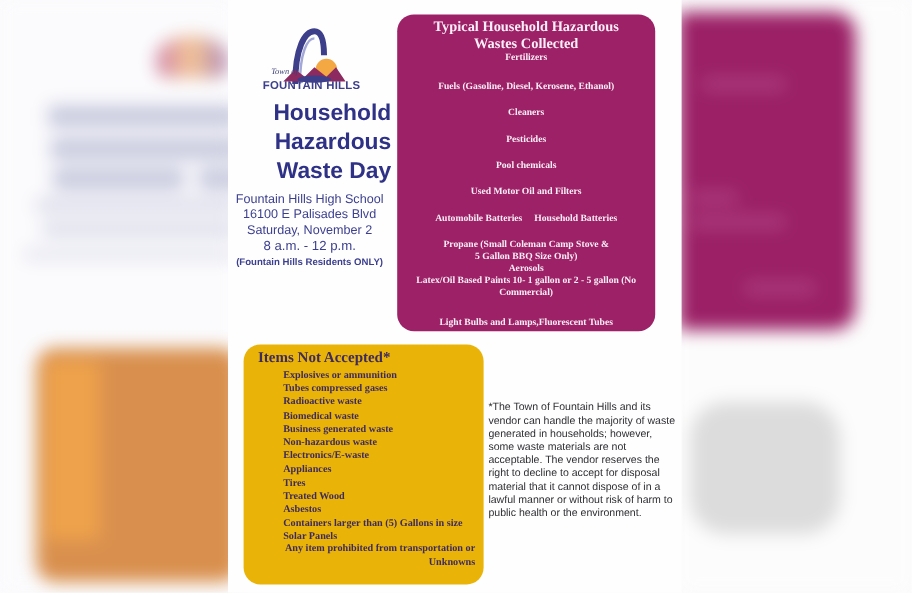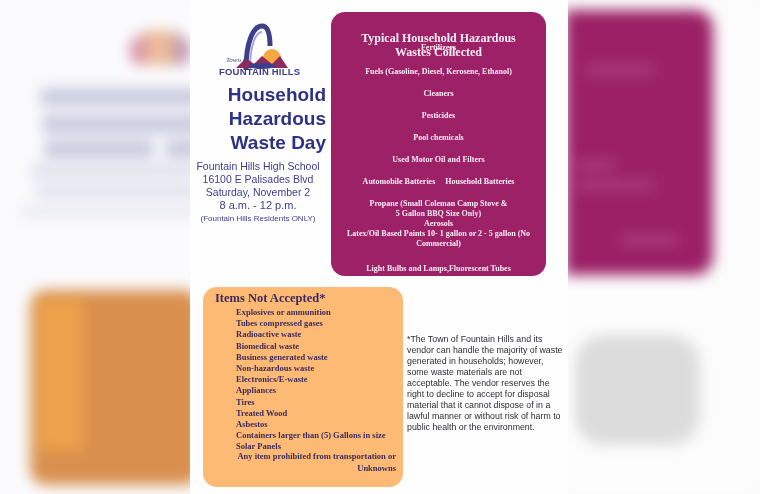--- a/index.html
+++ b/index.html
@@ -22,28 +22,28 @@
   
   .flyer { position: absolute; left: 190px; top: 0; width: 378px; height: 494px; background: #fefefe; }
 
   .logo { position: absolute; left: 26px; top: 20px; width: 84px; height: 60px; }
   .logo-town { position: absolute; left: 36px; top: 56px; font-family: "Liberation Serif", serif; font-style: italic; font-size: 7px; color: #3c3f78; }
   .logo-name { position: absolute; left: 29px; top: 66px; font-size: 9.5px; font-weight: bold; color: #3d3f8a; letter-spacing: .2px; }
 
   .title { position: absolute; left: 0; top: 83px; width: 136px; text-align: right; color: #2e3185; font-weight: bold; font-size: 19px; line-height: 24px; }
   .details { position: absolute; left: 0; top: 160px; width: 136px; text-align: center; color: #3c3f8f; font-size: 10.5px; line-height: 13px; }
   .details .time { font-size: 11px; }
-  .details .note { font-size: 8px; font-weight: normal; }
+  .details .note { font-size: 8px; font-weight: bold; }
 
   .magenta { position: absolute; left: 141px; top: 12px; width: 215px; height: 264px; background: #9c2167; border-radius: 14px; color: #fbeef6; text-align: center; font-family: "Liberation Serif", serif; font-weight: bold; }
-  .mag-head { font-size: 12px; line-height: 14px; padding-top: 19px; }
+  .mag-head { font-size: 12px; line-height: 14px; padding-top: 3px; }
   .mag-list { font-size: 8px; }
   .mag-list div { position: absolute; left: 0; width: 215px; line-height: 10px; }
 
-  .orange { position: absolute; left: 13px; top: 287px; width: 200px; height: 200px; background: #fdba74; border-radius: 14px; font-family: "Liberation Serif", serif; font-weight: bold; color: #3e2b5e; }
+  .orange { position: absolute; left: 13px; top: 287px; width: 200px; height: 200px; background: #eab308; border-radius: 14px; font-family: "Liberation Serif", serif; font-weight: bold; color: #3e2b5e; }
   .orange-head { position: absolute; left: 12px; top: 4px; font-size: 12.5px; }
   .orange-list { position: absolute; left: 33px; top: 20px; font-size: 8.5px; line-height: 11.2px; }
   .orange-foot { position: absolute; left: 8px; top: 164px; width: 185px; font-size: 8.5px; line-height: 11.5px; text-align: right; }
 
   .disclaimer { position: absolute; left: 217px; top: 334px; width: 158px; font-size: 8.8px; line-height: 11px; color: #2e2e33; }
 </style>
 </head>
 <body>
 
 <div class="backdrop">

